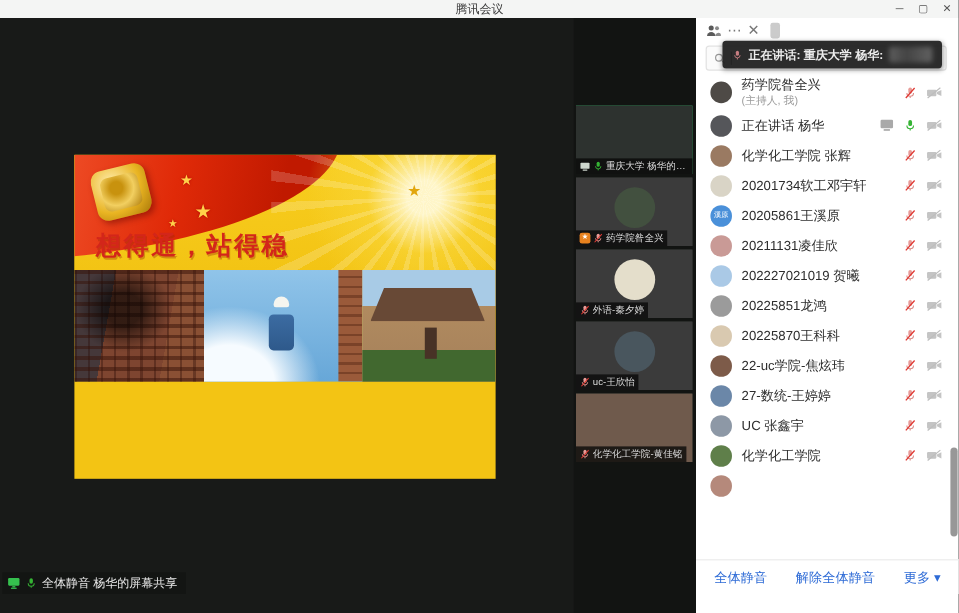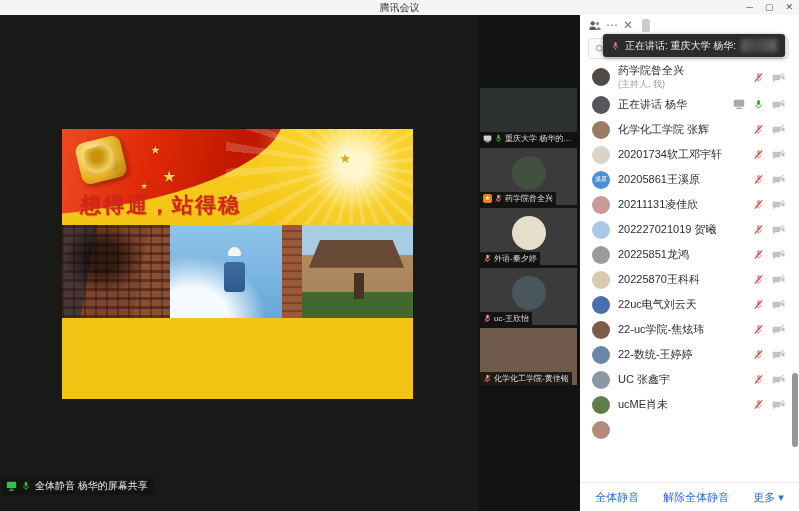--- a/index.html
+++ b/index.html
@@ -72,36 +72,36 @@
   
   .panel { position:absolute; left:580px; top:15px; right:0; bottom:0; background:#ffffff; }
   .phead { height:20px; display:flex; align-items:center; padding:0 6px 0 8px; gap:5px; }
   .ptitle { font-size:11px; color:#262626; flex:1; }
   .phead .hbtn { font-size:12px; color:#777; line-height:18px; cursor:pointer; }
   .collapse-btn { width:8px; height:13px; background:#cbcbcb; border-radius:2px; margin-left:4px; }
   .searchwrap { position:relative; padding:3px 10px 5px 8px; }
   .searchbox { height:21px; border:1px solid #e2e2e2; border-radius:3px; background:#fbfbfb; display:flex; align-items:center; padding:0 6px; gap:4px; }
   .caret { width:1px; height:11px; background:#8a8a8a; }
   .toast { position:absolute; right:14px; top:-1px; height:23px; background:rgba(28,28,28,.93); border-radius:3px; display:flex; align-items:center; gap:5px; padding:0 8px; box-shadow:0 1px 4px rgba(0,0,0,.4); z-index:5; }
-  .toast .ttxt { font-size:10px; color:#ececec; white-space:nowrap; }
+  .toast .ttxt { font-size:10px; color:#ececec; white-space:nowrap;font-weight:bold; }
   .blurred { width:36px; height:13px; border-radius:2px; background:linear-gradient(90deg,#6a6a6a,#4a4a4a 40%,#6f6f6f); filter:blur(2px); opacity:.8; }
 
   .mlist { position:absolute; top:47px; left:0; right:6px; height:421px; overflow:hidden; }
   .mrow { display:flex; align-items:center; height:25px; padding:0 8px 0 12px; gap:8px; cursor:pointer; }
   .mrow.two { height:30px; }
   .avatar { width:18px; height:18px; border-radius:50%; flex:none; display:flex; align-items:center; justify-content:center; font-size:6px; color:#fff; overflow:hidden; }
   .nwrap { min-width:0; }
   .mname { display:block; font-size:11px; color:#2d2d2d; white-space:nowrap; }
   .msub { display:block; font-size:9px; color:#9c9c9c; margin-top:0px; }
   .micons { margin-left:auto; display:flex; gap:8px; align-items:center; }
   .mrow.partial .micons, .mrow.partial .nwrap { visibility:hidden; }
 
   .sb-thumb { position:absolute; right:1px; top:358px; width:6px; height:74px; background:#979797; border-radius:3px; cursor:pointer; }
 
-  .pfooter { position:absolute; left:0; right:0; bottom:0; height:29px; background:#fff; border-top:1px solid #ececec; display:flex; align-items:center; justify-content:center; gap:24px; }
+  .pfooter { position:absolute; left:0; right:0; bottom:16px; height:29px; background:#fff; border-top:1px solid #ececec; display:flex; align-items:center; justify-content:center; gap:24px; }
   .fbtn { background:none; border:none; font-size:11px; color:#2e6bd6; cursor:pointer; font-family:"Liberation Sans",sans-serif; }
 </style>
 </head>
 <body>
 
 <div class="app">
 
   <div class="titlebar">
     <span class="title">腾讯会议</span>
     <span class="win-controls">
@@ -463,43 +463,20 @@
         <line class="slash" x1="2" y1="10.5" x2="10" y2="1.5" stroke-width="1.2"></line>
       </svg>
       <svg class="ic cam-ic" width="13" height="11" viewBox="0 0 14 12">
         <rect class="cam-body" x="0.5" y="3" width="8.5" height="6" rx="1"></rect>
         <path class="cam-body" d="M9.5 5.2 L13.5 3.2 V8.8 L9.5 6.8 Z"></path>
         <line class="slash-g" x1="1" y1="10.6" x2="12.6" y2="1.2" stroke-width="1.1"></line>
       </svg>
     </span>
   </div>
         <div class="mrow">
-    <span class="avatar" style="background: rgb(74, 111, 174);">
-            <span class="avtext"></span>
-          </span>
-    <span class="nwrap">
-      <span class="mname">22uc电气刘云天</span>
-
-    </span>
-    <span class="micons">
-
-      <svg class="ic m-mic mic-muted" width="11" height="11" viewBox="0 0 12 12">
-        <rect class="mic-body" x="4.3" y="1" width="3.4" height="5.6" rx="1.7"></rect>
-        <path class="mic-arc" d="M3 6a3 3 0 0 0 6 0" fill="none" stroke-width="1"></path>
-        <line class="mic-arc" x1="6" y1="9" x2="6" y2="10.6" stroke-width="1"></line>
-        <line class="slash" x1="2" y1="10.5" x2="10" y2="1.5" stroke-width="1.2"></line>
-      </svg>
-      <svg class="ic cam-ic" width="13" height="11" viewBox="0 0 14 12">
-        <rect class="cam-body" x="0.5" y="3" width="8.5" height="6" rx="1"></rect>
-        <path class="cam-body" d="M9.5 5.2 L13.5 3.2 V8.8 L9.5 6.8 Z"></path>
-        <line class="slash-g" x1="1" y1="10.6" x2="12.6" y2="1.2" stroke-width="1.1"></line>
-      </svg>
-    </span>
-  </div>
-        <div class="mrow">
     <span class="avatar" style="background: rgb(125, 91, 73);">
             <span class="avtext"></span>
           </span>
     <span class="nwrap">
       <span class="mname">22-uc学院-焦炫玮</span>
 
     </span>
     <span class="micons">
 
       <svg class="ic m-mic mic-muted" width="11" height="11" viewBox="0 0 12 12">
@@ -513,21 +490,21 @@
         <path class="cam-body" d="M9.5 5.2 L13.5 3.2 V8.8 L9.5 6.8 Z"></path>
         <line class="slash-g" x1="1" y1="10.6" x2="12.6" y2="1.2" stroke-width="1.1"></line>
       </svg>
     </span>
   </div>
         <div class="mrow">
     <span class="avatar" style="background: rgb(107, 135, 168);">
             <span class="avtext"></span>
           </span>
     <span class="nwrap">
-      <span class="mname">22-数统-王婷婷</span>
+      <span class="mname">27-数统-王婷婷</span>
 
     </span>
     <span class="micons">
 
       <svg class="ic m-mic mic-muted" width="11" height="11" viewBox="0 0 12 12">
         <rect class="mic-body" x="4.3" y="1" width="3.4" height="5.6" rx="1.7"></rect>
         <path class="mic-arc" d="M3 6a3 3 0 0 0 6 0" fill="none" stroke-width="1"></path>
         <line class="mic-arc" x1="6" y1="9" x2="6" y2="10.6" stroke-width="1"></line>
         <line class="slash" x1="2" y1="10.5" x2="10" y2="1.5" stroke-width="1.2"></line>
       </svg>
@@ -559,21 +536,21 @@
         <path class="cam-body" d="M9.5 5.2 L13.5 3.2 V8.8 L9.5 6.8 Z"></path>
         <line class="slash-g" x1="1" y1="10.6" x2="12.6" y2="1.2" stroke-width="1.1"></line>
       </svg>
     </span>
   </div>
         <div class="mrow">
     <span class="avatar" style="background: rgb(95, 127, 74);">
             <span class="avtext"></span>
           </span>
     <span class="nwrap">
-      <span class="mname">ucME肖未</span>
+      <span class="mname">化学化工学院</span>
 
     </span>
     <span class="micons">
 
       <svg class="ic m-mic mic-muted" width="11" height="11" viewBox="0 0 12 12">
         <rect class="mic-body" x="4.3" y="1" width="3.4" height="5.6" rx="1.7"></rect>
         <path class="mic-arc" d="M3 6a3 3 0 0 0 6 0" fill="none" stroke-width="1"></path>
         <line class="mic-arc" x1="6" y1="9" x2="6" y2="10.6" stroke-width="1"></line>
         <line class="slash" x1="2" y1="10.5" x2="10" y2="1.5" stroke-width="1.2"></line>
       </svg>

